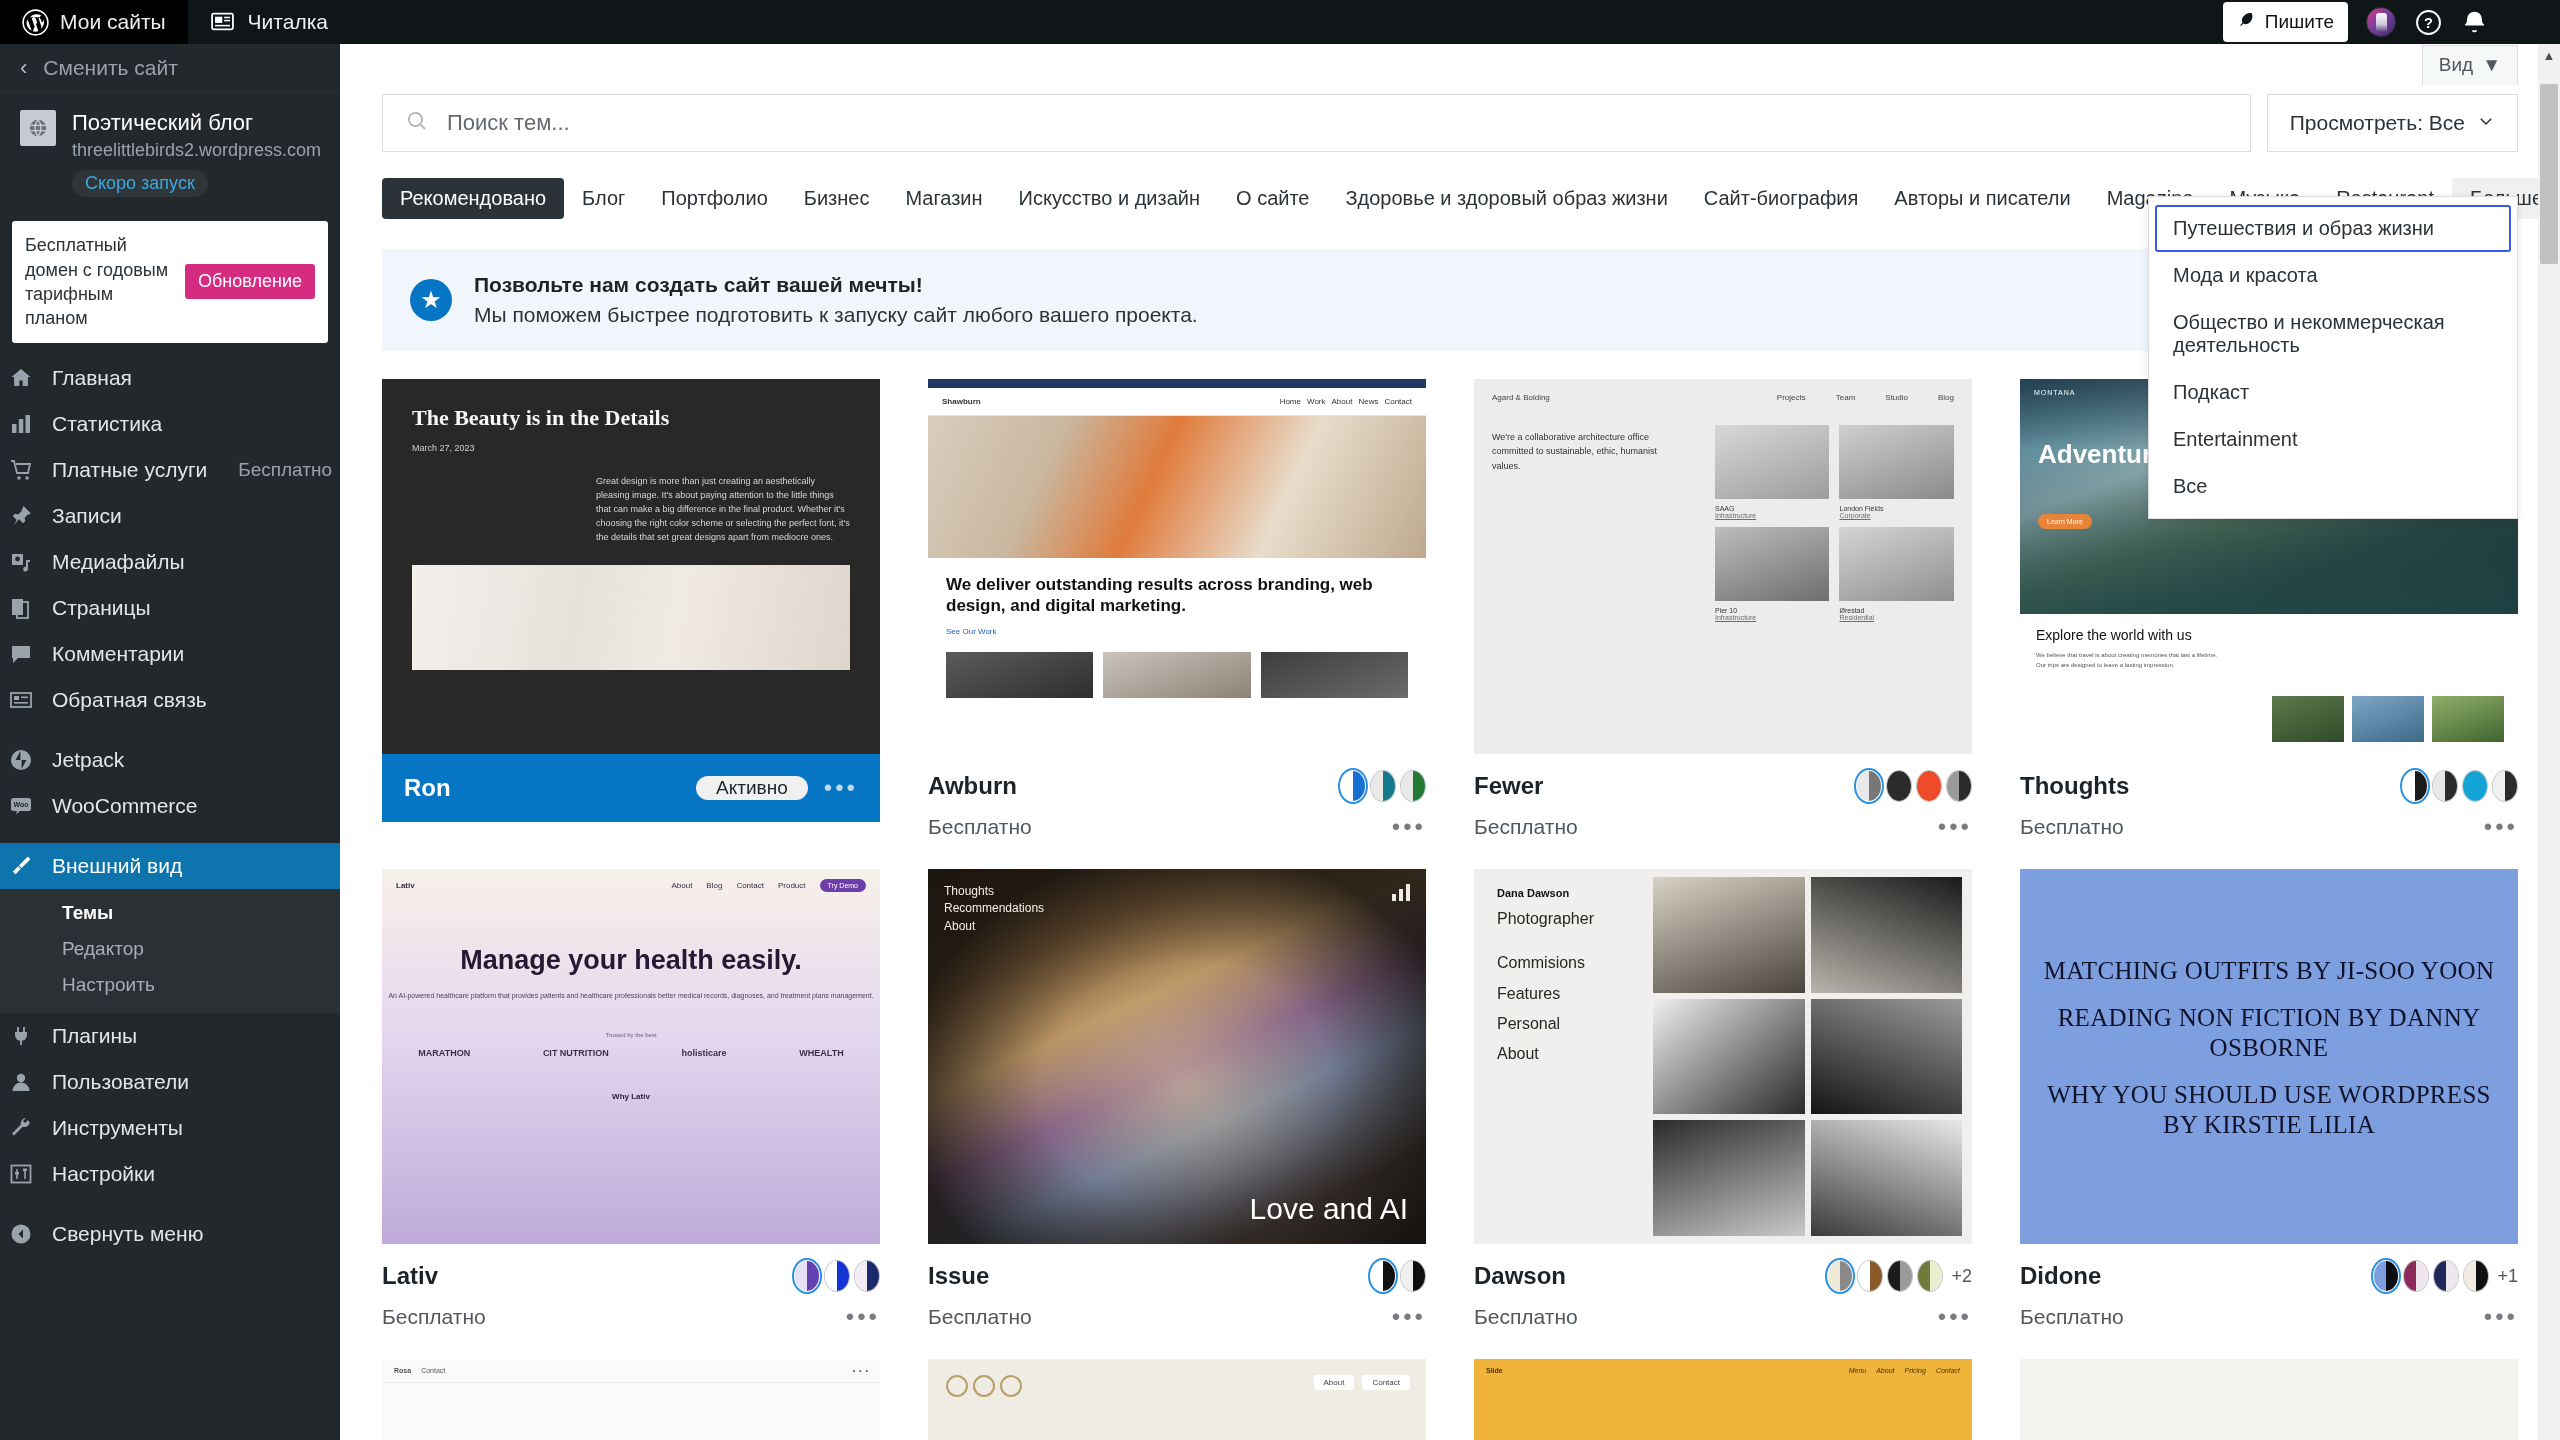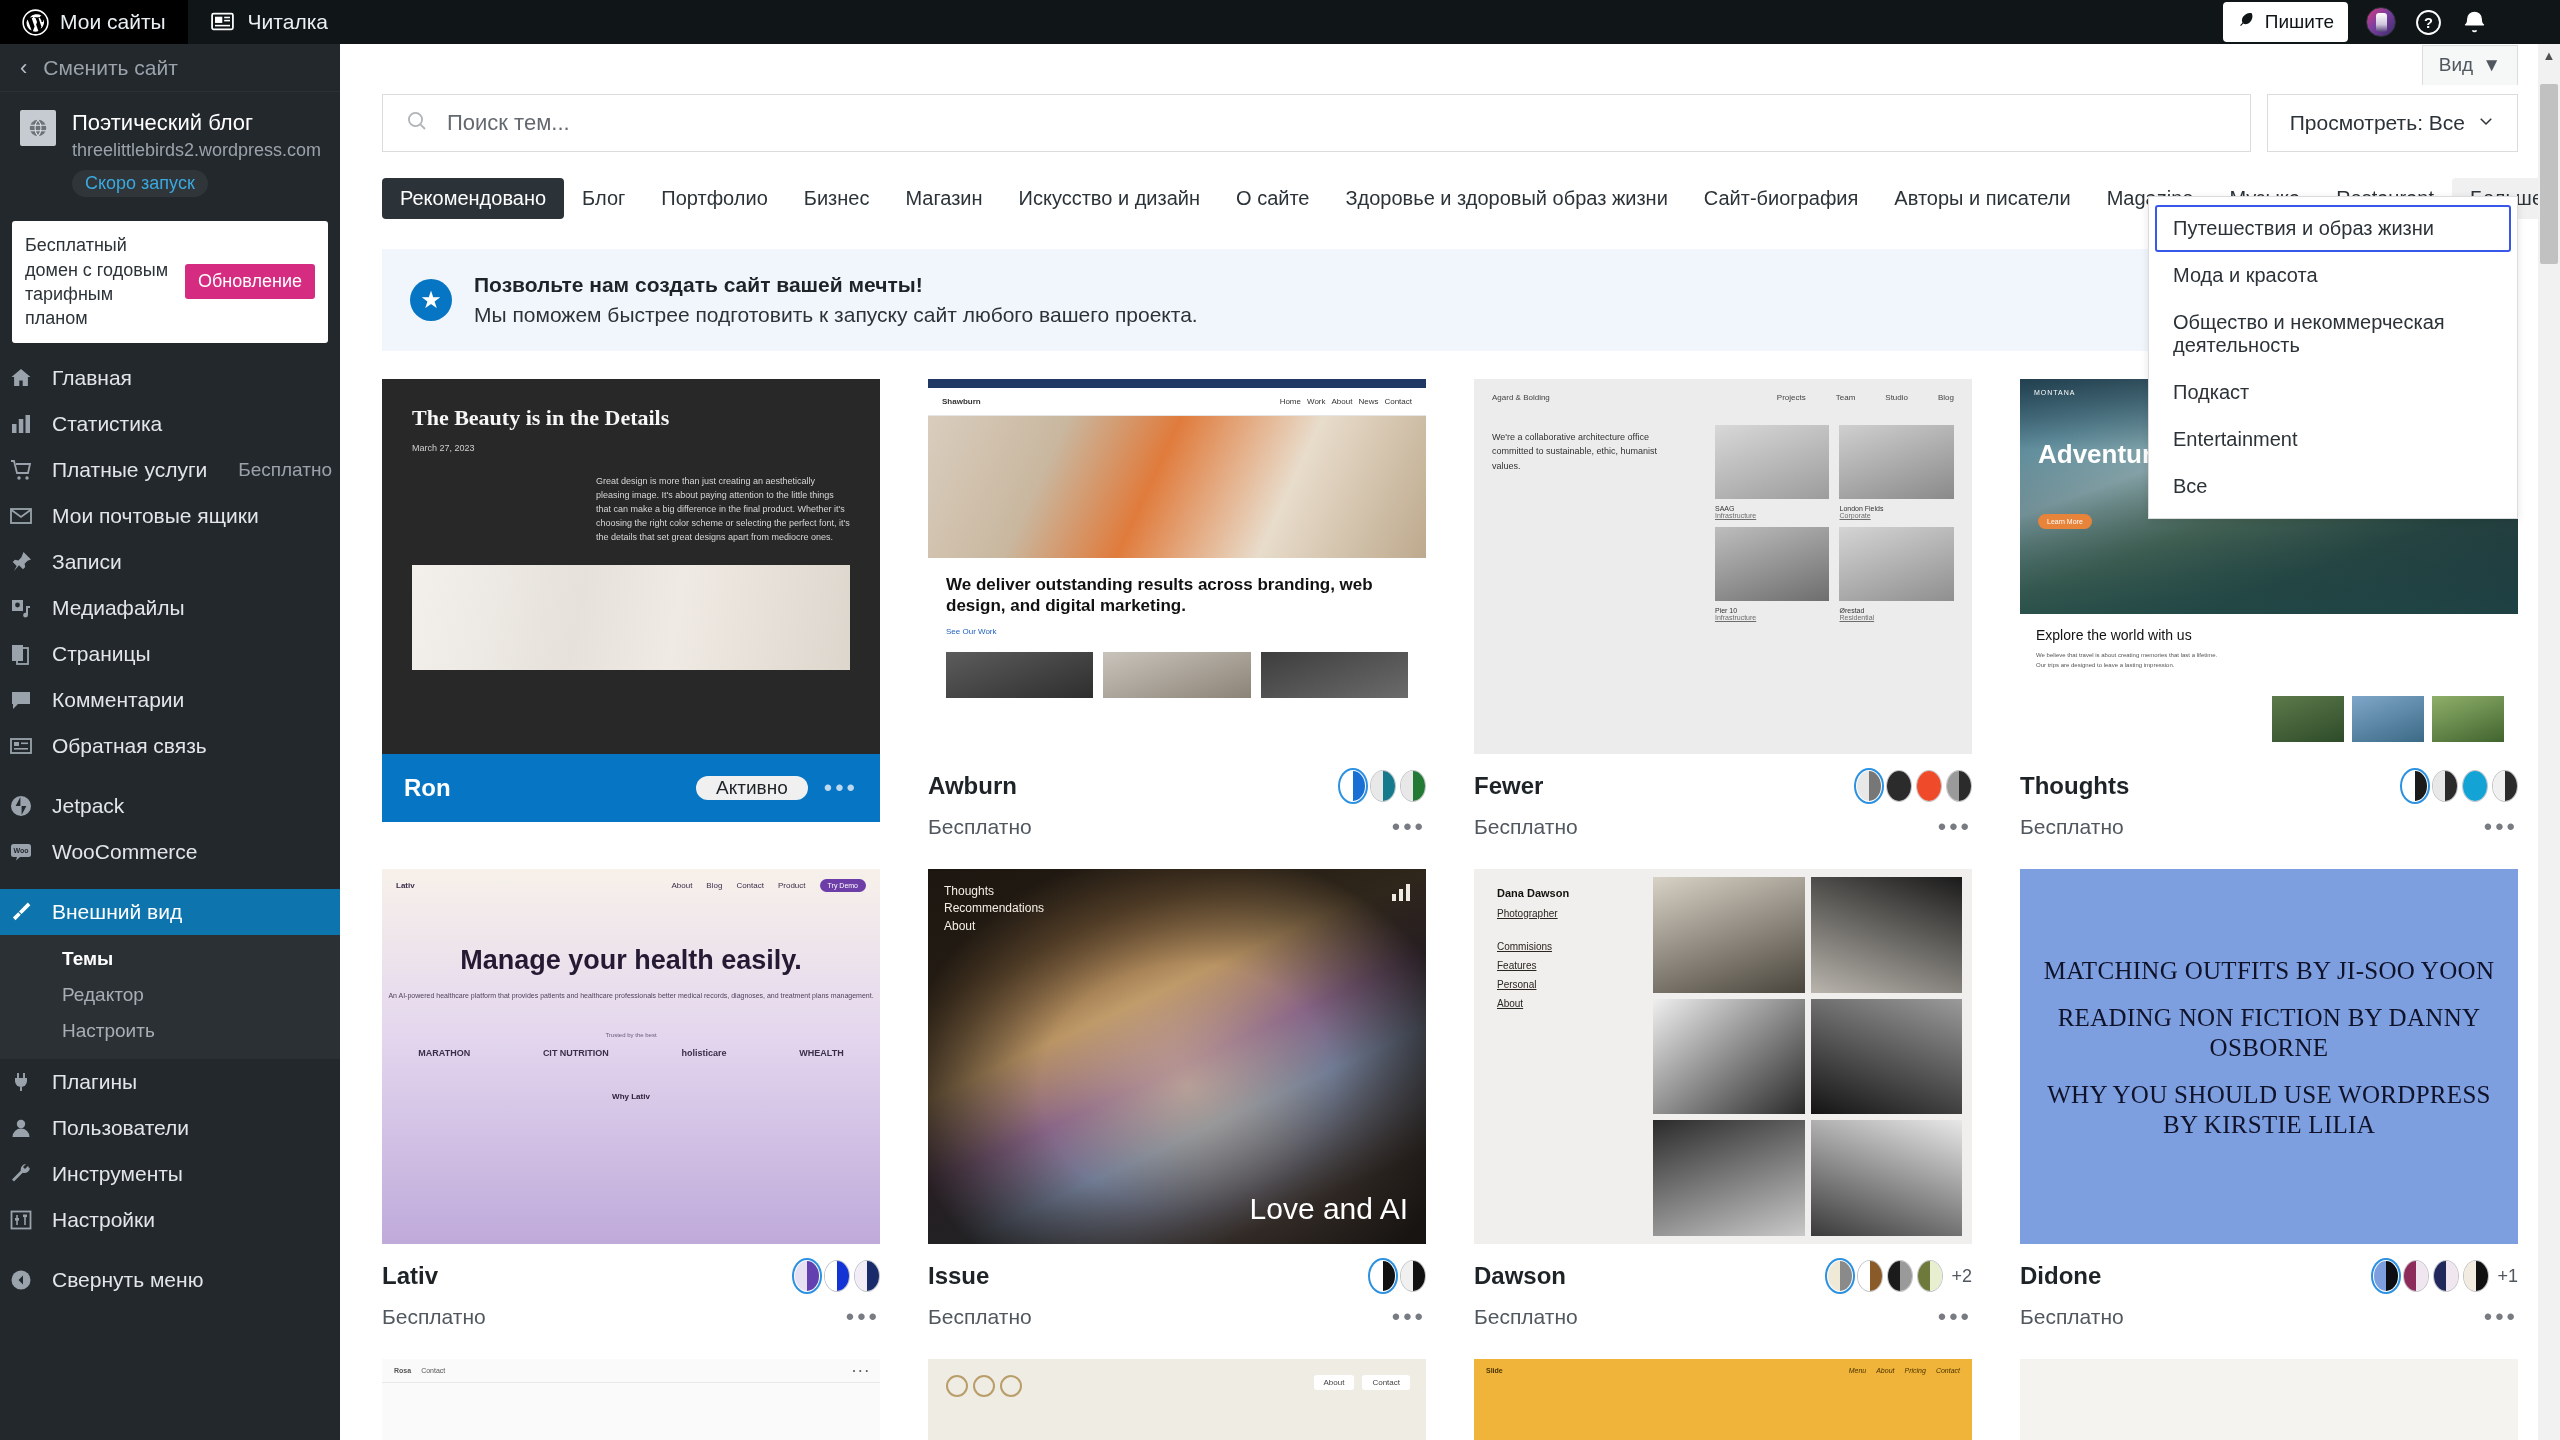--- a/index.html
+++ b/index.html
@@ -317,21 +317,21 @@
       linear-gradient(155deg,#4a3a28 0%,#7d5f3c 22%,#caa571 38%,#8d6a9d 52%,#6e86ad 64%,#2b2a2c 85%);
   }
   .t-issue .lbl { position:absolute; left:16px; top:14px; color:#f4efe6; font-size:12px; line-height:1.45; }
   .t-issue .chart { position:absolute; right:16px; top:14px; display:flex; align-items:flex-end; gap:3px; height: 18px;}
   .t-issue .chart i { width: 4px; background:#f0ece3; display:block;}
   .t-issue h3 { position:absolute; right: 18px; bottom: 18px; color:#fff; font-size: 30px; font-weight: 400;}
 
   .t-dawson { height:100%; background:#f0efed; position:relative; }
   .t-dawson .side { position:absolute; left:23px; top:14px; font-size: 11px; color:#14110d; line-height: 1.9; }
   .t-dawson .side b { display:block; font-weight:bold;}
-  .t-dawson .side span { display:block; font-size: 10px; color:#2a2620;text-decoration:underline;}
+  .t-dawson .side span { display:block; font-size: 16px; color:#2a2620;}
   .t-dawson .gal { position:absolute; right:0; top:0; width: 66%; height:100%; display:grid;
     grid-template-columns: 1fr 1fr; grid-template-rows: 1fr 1fr 1fr; gap: 6px; padding: 8px 10px;}
   .t-dawson .gal div { background:#555; }
 
   .t-didone { height:100%; background:#7d9fe0; display:flex; align-items:center; justify-content:center; padding: 12px;}
   .t-didone .wrap { text-align:center; font-family: "Liberation Serif", serif; color:#10122a; }
   .t-didone .wrap p { font-size: 25px; line-height: 1.22; margin-bottom: 16px; letter-spacing: 0.3px;}
 
   .t-r3a { height:100%; background:#fafafa; }
   .t-r3a .nav { display:flex; align-items:center; padding: 8px 12px; font-size:7px; color:#555; gap:10px; border-bottom:1px solid #e8e8e8;}
@@ -446,29 +446,20 @@
             <circle cx="10" cy="20" r="1.7" fill="#9aa3ab"></circle>
             <circle cx="18" cy="20" r="1.7" fill="#9aa3ab"></circle>
           </svg>
         </span>
         <span>Платные услуги</span>
         <span class="sb-right">Бесплатно</span>
       </div>
       <div class="sb-link">
         <span class="ico">
           <svg viewBox="0 0 24 24" width="24" height="24">
-            <rect x="2" y="5" width="20" height="14" fill="none" stroke="#9aa3ab" stroke-width="1.8"></rect>
-            <path d="M2.5 6 12 13l9.5-7" fill="none" stroke="#9aa3ab" stroke-width="1.8"></path>
-          </svg>
-        </span>
-        <span>Мои почтовые ящики</span>
-      </div>
-      <div class="sb-link">
-        <span class="ico">
-          <svg viewBox="0 0 24 24" width="24" height="24">
             <path d="M14.5 2 22 9.5l-3.4 1.2-3 3 .6 3.4-2.2 2.2-4-4L5 21l2.7-5 -4-4 2.2-2.2 3.4.6 3-3z" fill="#9aa3ab"></path>
           </svg>
         </span>
         <span>Записи</span>
       </div>
       <div class="sb-link">
         <span class="ico">
           <svg viewBox="0 0 24 24" width="24" height="24">
             <path d="M3 4h11v11H3z" fill="#9aa3ab"></path>
             <circle cx="8.5" cy="9" r="2.4" fill="#23282d"></circle>

